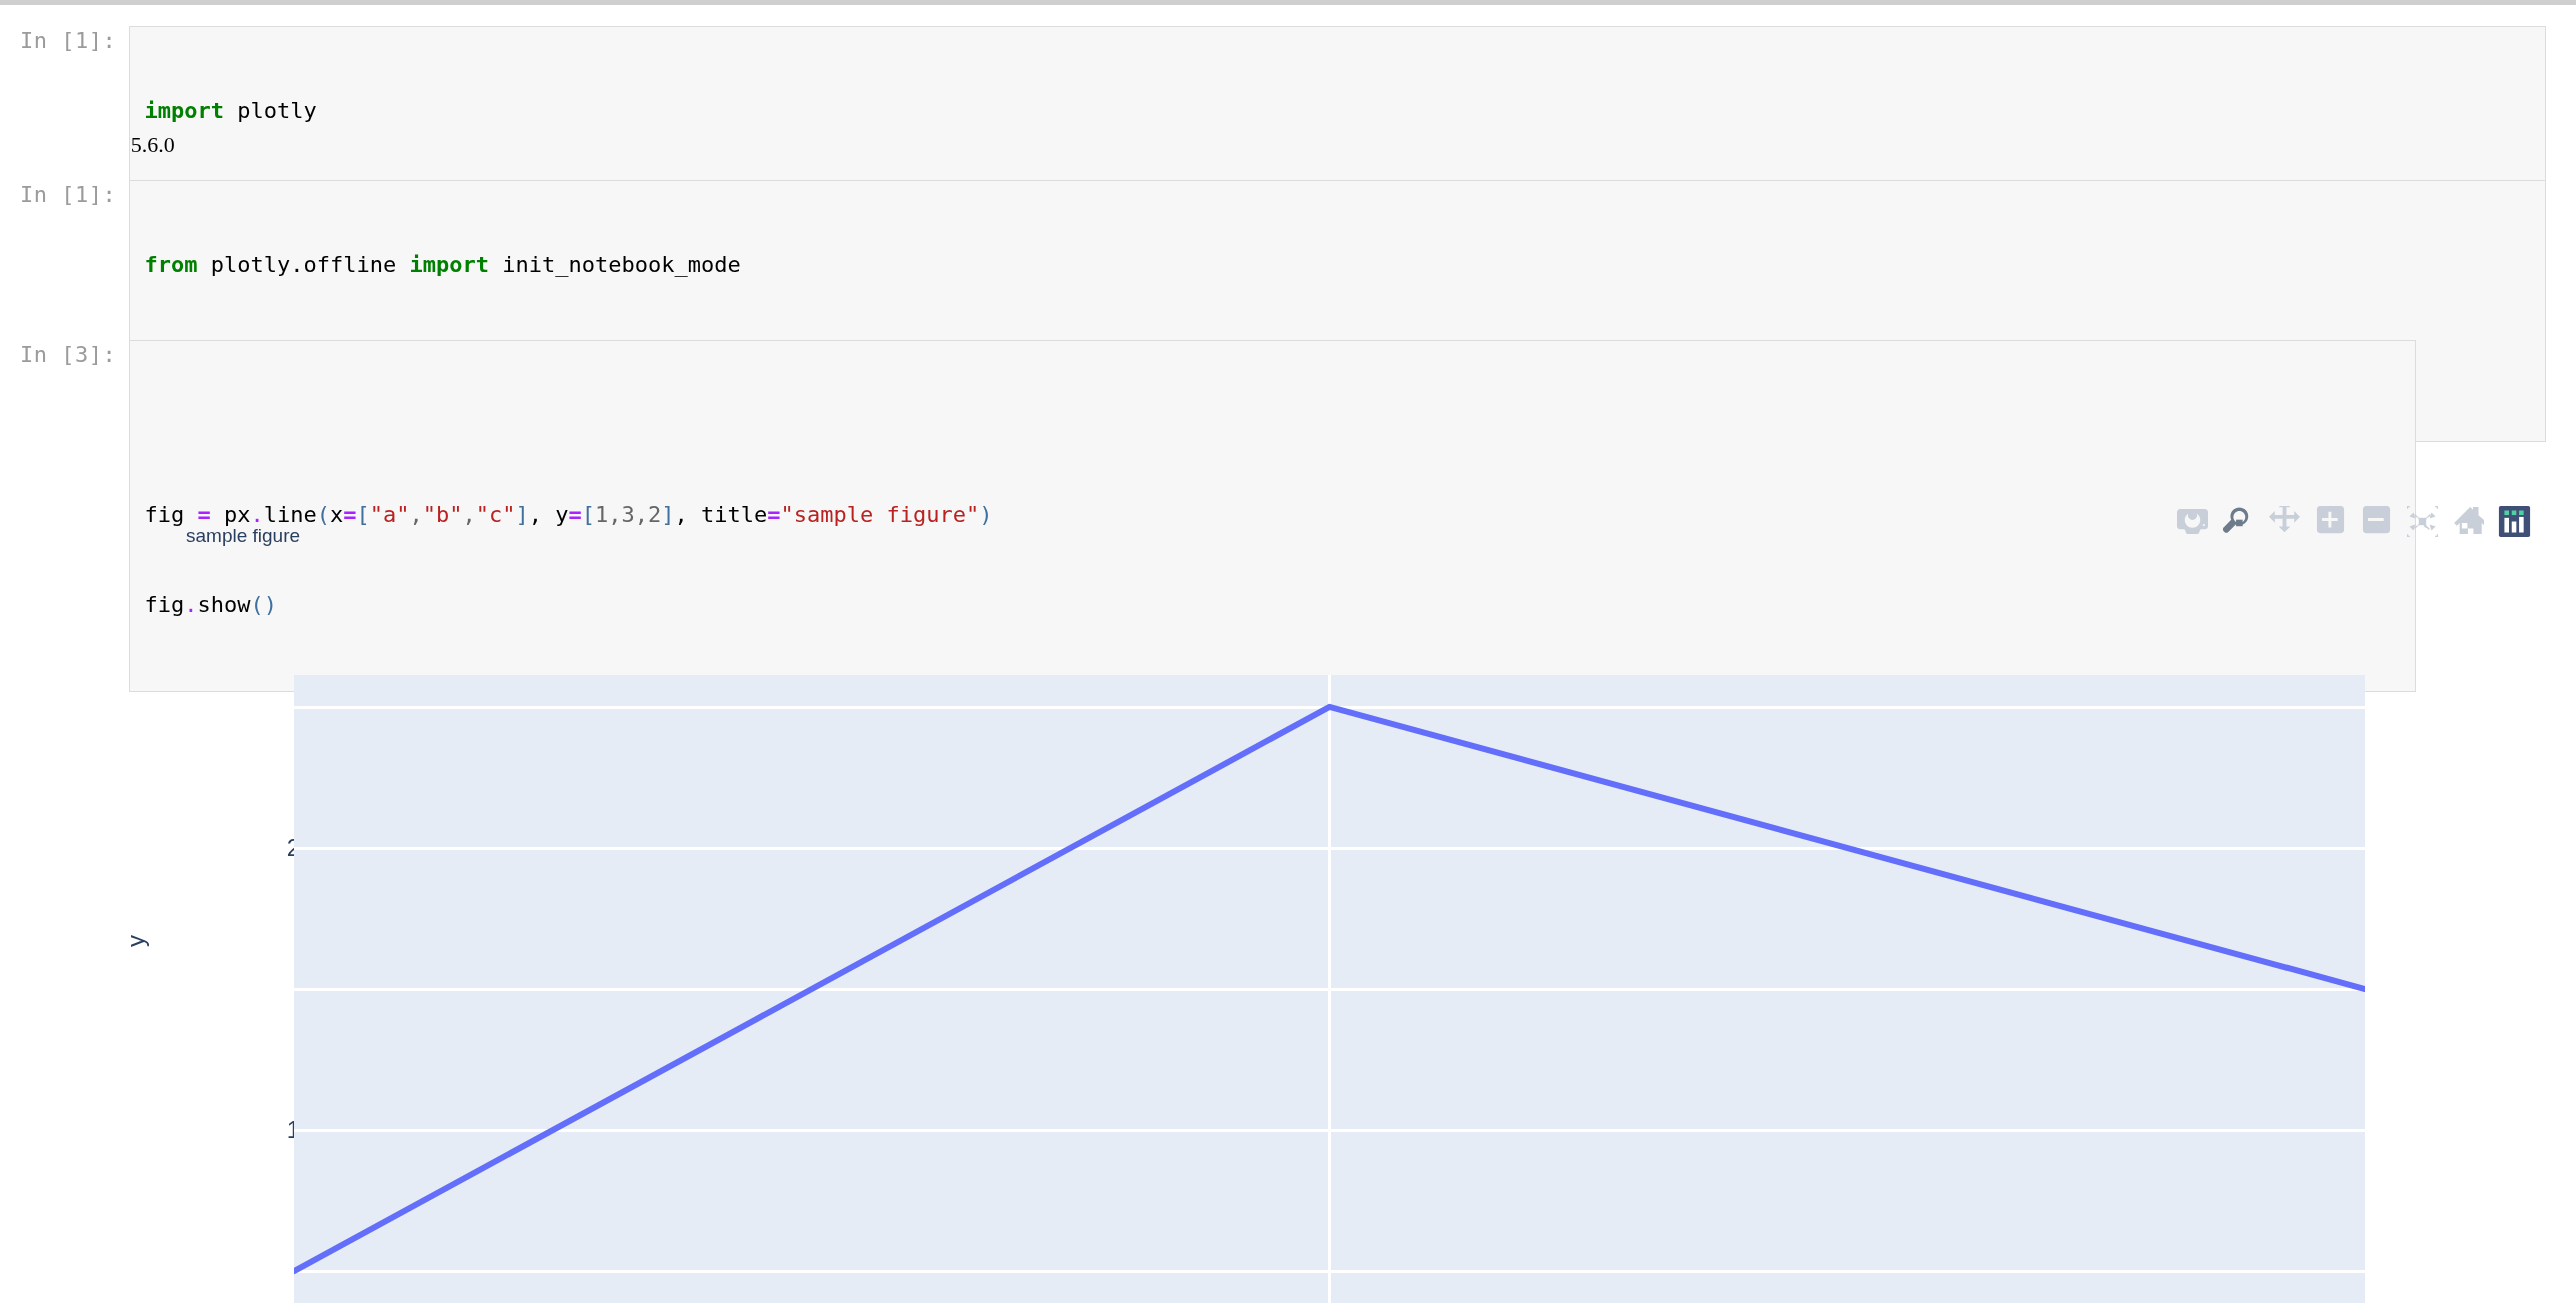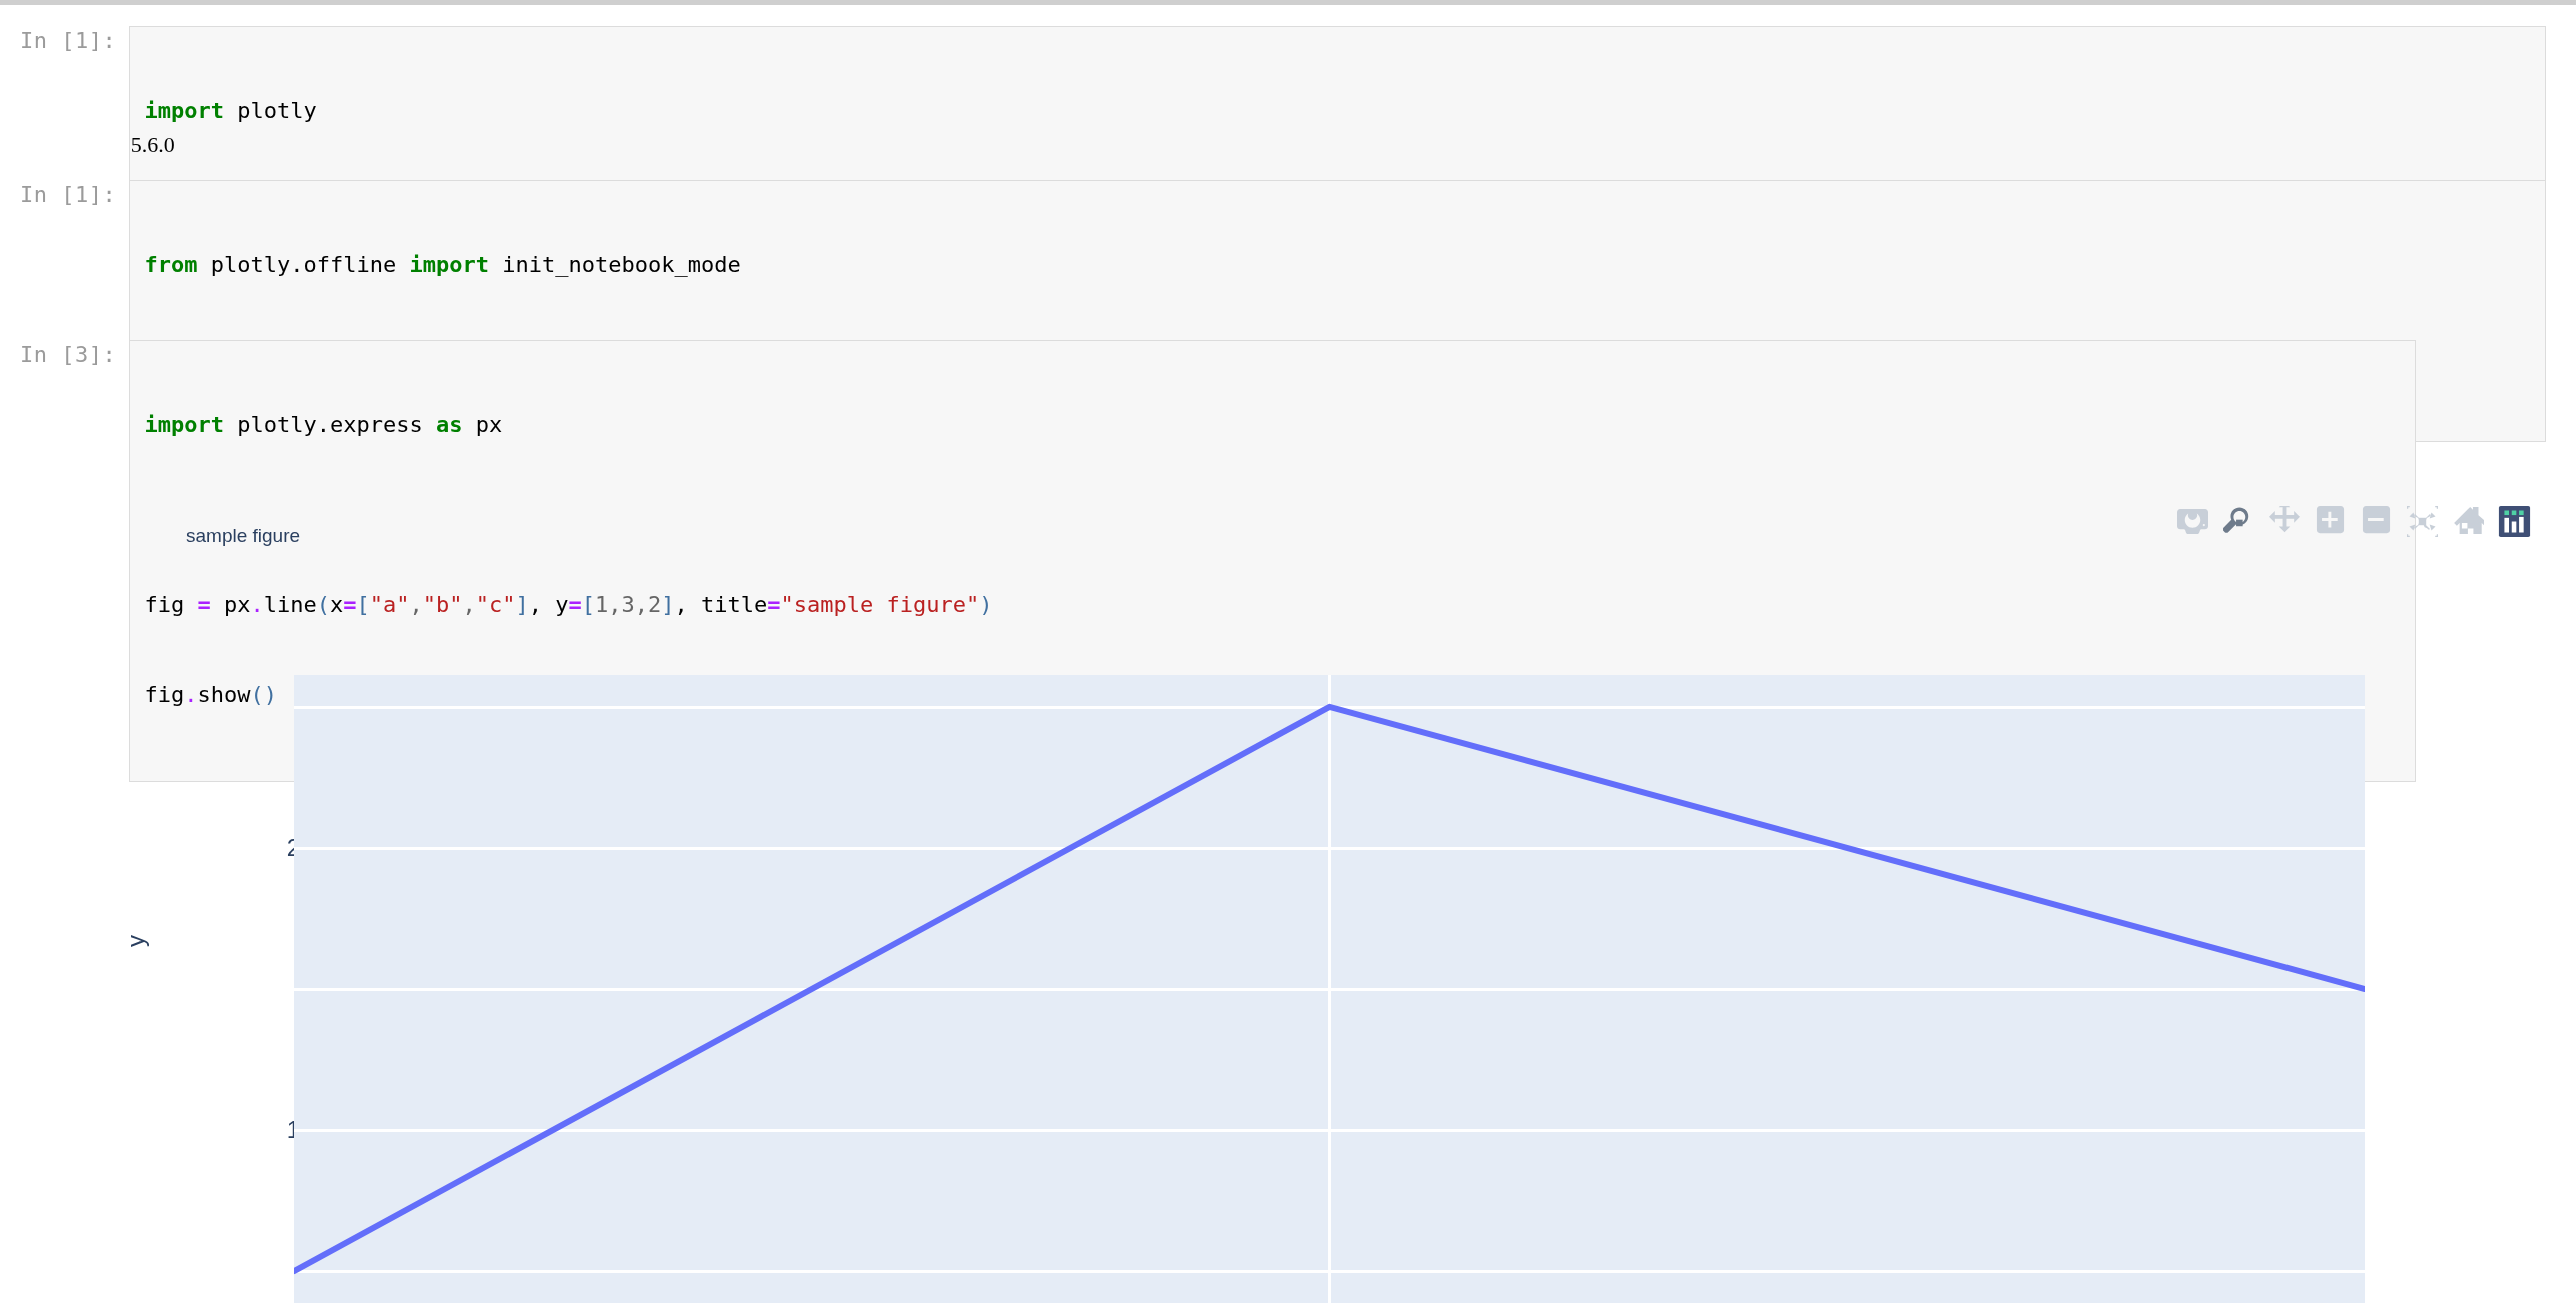--- a/index.html
+++ b/index.html
@@ -186,21 +186,20 @@
     <div class="prompt">In [1]:</div>
     <div class="input-box" style="width:2417px;">
       <div class="code-line"><span class="k">from</span><span class="pl"> plotly.offline </span><span class="k">import</span><span class="pl"> init_notebook_mode</span></div>
       <div class="code-line"><span class="pl">init_notebook_mode</span><span class="br">(</span><span class="pl">connected</span><span class="o">=</span><span class="bn">True</span><span class="br">)</span></div>
     </div>
   </div>
 
   <div class="cell" style="left:0px; top:340px; width:2416px;">
     <div class="prompt">In [3]:</div>
     <div class="input-box" style="width:2417px;">
-      <div class="code-line"><span class="k">import</span><span class="pl"> plotly.express </span><span class="k">as</span><span class="pl"> px</span></div>
       <div class="code-line">&nbsp;</div>
       <div class="code-line"><span class="pl">fig </span><span class="o">=</span><span class="pl"> px</span><span class="dot">.</span><span class="pl">line</span><span class="br">(</span><span class="pl">x</span><span class="o">=</span><span class="br">[</span><span class="s">"a"</span><span class="p">,</span><span class="s">"b"</span><span class="p">,</span><span class="s">"c"</span><span class="br">]</span><span class="pl">, y</span><span class="o">=</span><span class="br">[</span><span class="n">1</span><span class="p">,</span><span class="n">3</span><span class="p">,</span><span class="n">2</span><span class="br">]</span><span class="pl">, title</span><span class="o">=</span><span class="s">"sample figure"</span><span class="br">)</span></div>
       <div class="code-line"><span class="pl">fig</span><span class="dot">.</span><span class="pl">show</span><span class="br">(</span><span class="br">)</span></div>
     </div>
   </div>
 
   <div class="plotly-output">
 
     <div class="modebar">
 

